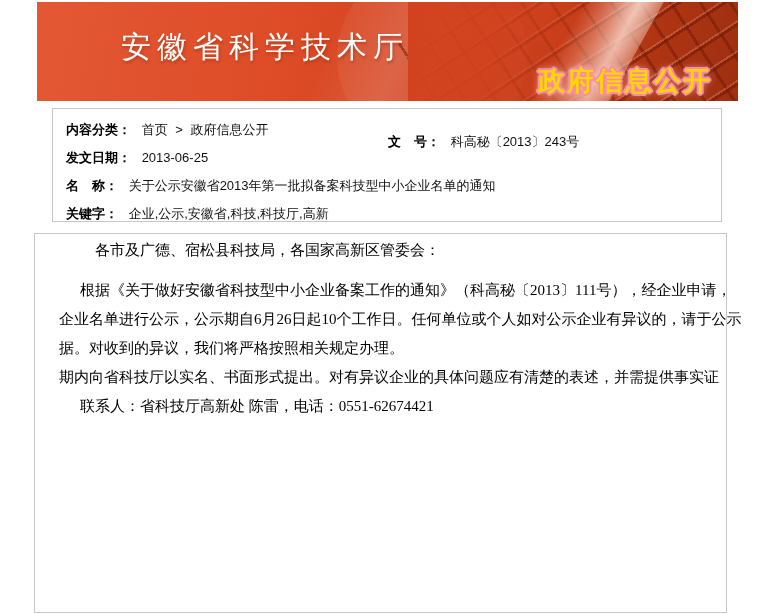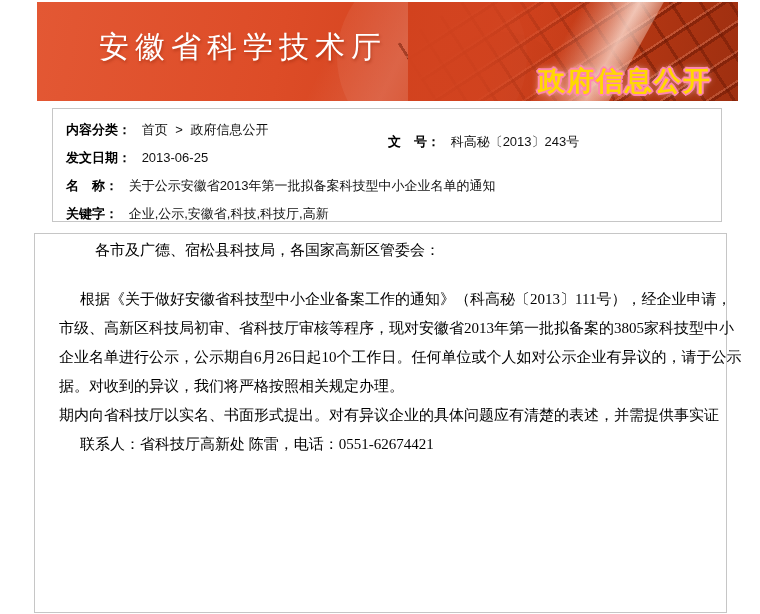--- a/index.html
+++ b/index.html
@@ -36,21 +36,21 @@
   .banner .laptop-edge {
     position:absolute; right:118px; top:-35px; width:70px; height:210px;
     transform:rotate(29deg);
     background:linear-gradient(to right, rgba(255,240,230,0) 0%, rgba(255,236,226,0.85) 70%, rgba(255,220,205,0.4) 100%);
   }
   .banner .kb-fade {
     position:absolute; right:0; top:0; width:330px; height:99px;
     background:linear-gradient(100deg, #d2421e 0%, rgba(210,66,30,0.9) 25%, rgba(210,66,30,0) 70%);
   }
   .site-title {
-    position:absolute; left:62px; top:25px;
+    position:absolute; left:84px; top:25px;
     font-size:30px; letter-spacing:6px; color:#ffffff;
     text-shadow:1px 2px 3px rgba(140,35,8,0.45);
     white-space:nowrap;
   }
   .banner-badge {
     position:absolute; right:26px; bottom:2px;
     font-size:27px; font-weight:bold; letter-spacing:2px; color:#ffd800;
     white-space:nowrap;
     text-shadow:
       2px 0 0 #ff86b0, -2px 0 0 #ff86b0, 0 2px 0 #ff86b0, 0 -2px 0 #ff86b0,
@@ -75,21 +75,21 @@
   .article {
     position:absolute; left:34px; top:233px; width:693px; height:380px;
     border:1px solid #c6c6c6; background:#fff; box-sizing:border-box;
     padding:0 24px; font-family:"Liberation Serif", serif; color:#000;
   }
   .art-title {
     margin:5px 0 0 0; text-align:center; font-weight:normal;
     font-size:26px; line-height:40px; letter-spacing:1px;
   }
   .salutation { margin:6px 0 0 0; font-size:15px; line-height:21px; text-indent:2.4em; }
-  .paragraph  { margin-top:24px; font-size:15px; line-height:29px; }
+  .paragraph  { margin-top:15px; font-size:15px; line-height:29px; }
   .paragraph .pline { white-space:nowrap; }
   .paragraph .pline.indent { text-indent:1.4em; }
   .contact { margin:4px 0 0 0; font-size:15px; line-height:21px; text-indent:1.4em; }
 </style>
 </head>
 <body>
 
 <div class="banner">
   <div class="circle1"></div>
   <div class="circle2"></div>
@@ -125,20 +125,19 @@
   <div class="meta-row">
     <span class="meta-label">关键字：</span>
     <span class="meta-value">企业,公示,安徽省,科技,科技厅,高新</span>
   </div>
 </div>
 
 <div class="article">
   <p class="salutation">各市及广德、宿松县科技局，各国家高新区管委会：</p>
   <div class="paragraph">
     <div class="pline indent">根据《关于做好安徽省科技型中小企业备案工作的通知》（科高秘〔2013〕111号），经企业申请，</div>
-    <div class="pline">市级、高新区科技局初审、省科技厅审核等程序，现对安徽省2013年第一批拟备案的3805家科技型中小</div>
     <div class="pline">企业名单进行公示，公示期自6月26日起10个工作日。任何单位或个人如对公示企业有异议的，请于公示</div>
     <div class="pline">据。对收到的异议，我们将严格按照相关规定办理。</div>
     <div class="pline">期内向省科技厅以实名、书面形式提出。对有异议企业的具体问题应有清楚的表述，并需提供事实证</div>
   </div>
   <p class="contact">联系人：省科技厅高新处 陈雷，电话：0551-62674421</p>
 
 </div>
 
 </body></html>

